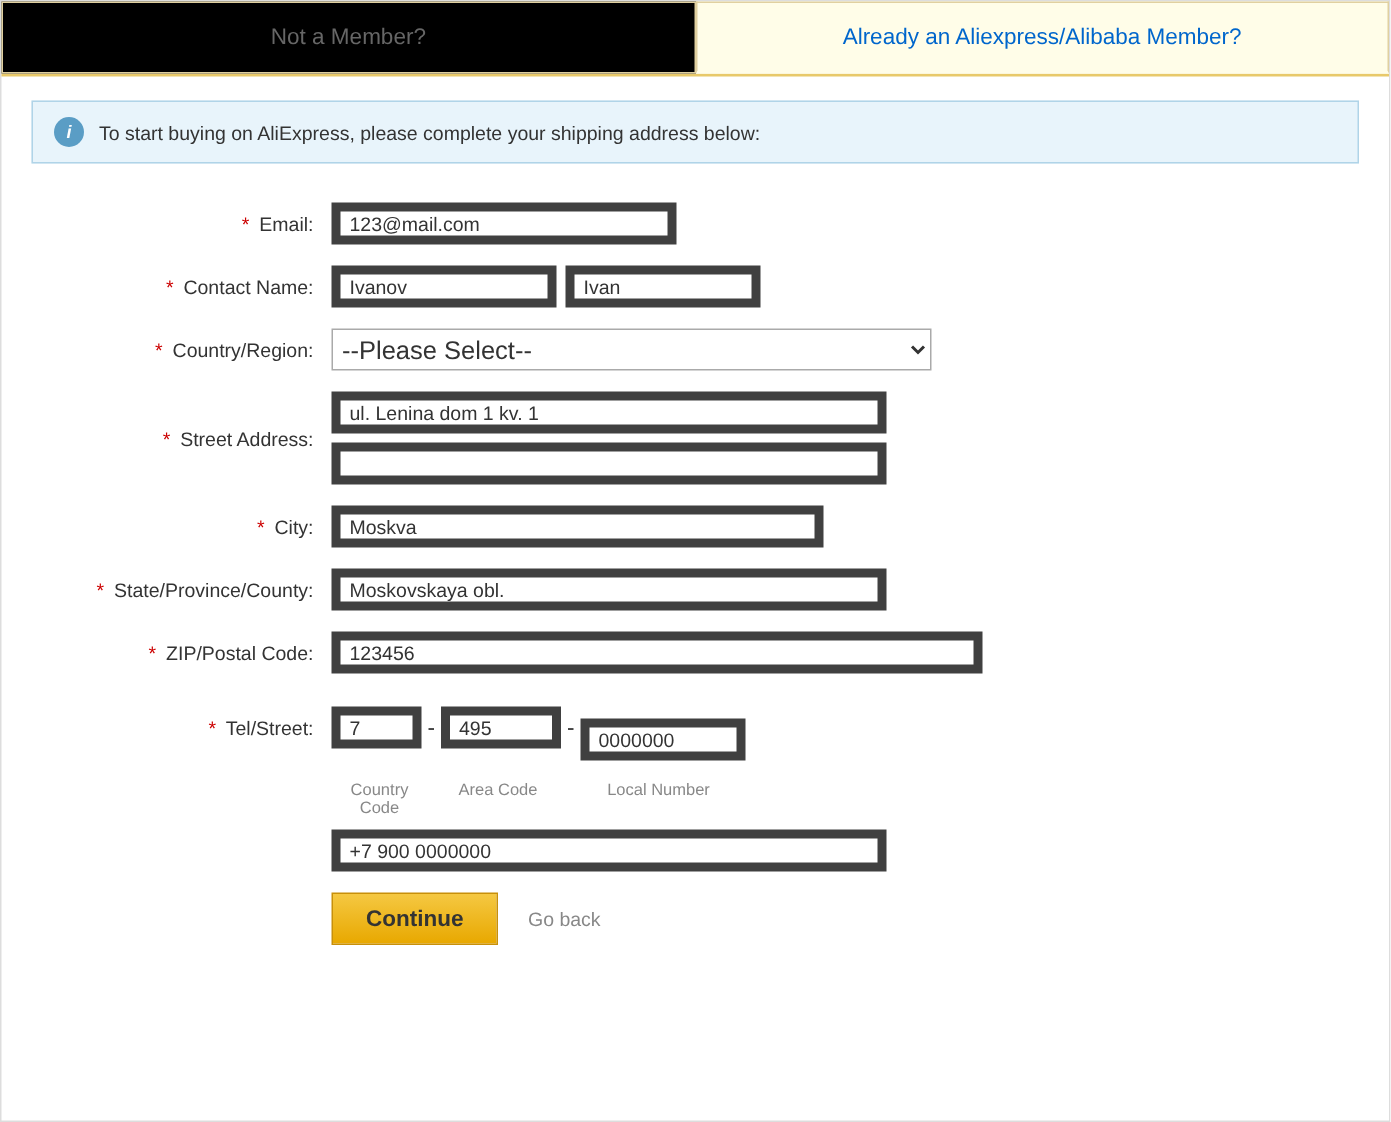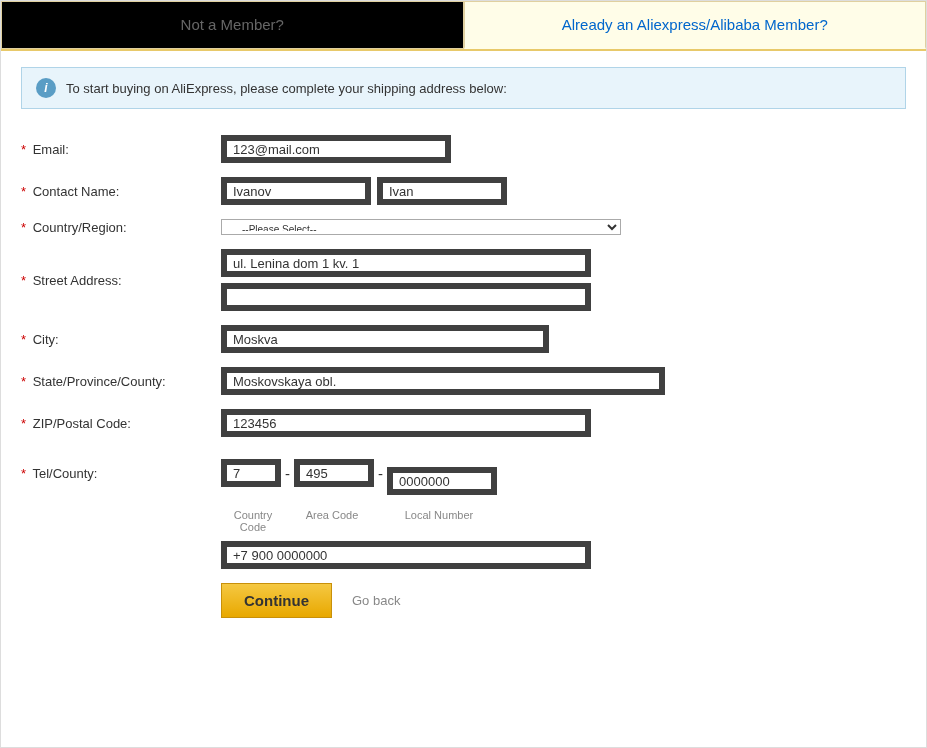--- a/index.html
+++ b/index.html
@@ -71,21 +71,21 @@
     
     .form-container {
       padding: 10px 20px 20px 20px;
     }
     .form-row {
       display: flex;
       align-items: center;
       margin-bottom: 14px;
     }
     .form-label {
-      text-align: left;
+      text-align: right;
       width: 200px;
       padding-right: 12px;
       font-size: 13px;
       color: #333;
       flex-shrink: 0;
     }
     .required-star {
       color: #cc0000;
       margin-right: 3px;
     }
@@ -96,32 +96,32 @@
       font-size: 13px;
       color: #333;
       background: #fff;
     }
     .input-email { width: 230px; }
     .input-firstname { width: 130px; }
     .input-lastname { width: 150px; }
     .input-name-group { display: flex; gap: 6px; }
     .input-country {
       width: 400px;
-      height: 16px;
+      height: 28px;
       border: 1px solid #aaa;
-      font-size: 10px;
-      background: #fff;
-      color: #333;
-      padding: 3px 16px;
+      font-size: 17px;
+      background: #fff;
+      color: #333;
+      padding: 3px 2px;
     }
     .input-street { width: 370px; }
     .input-street2 { width: 370px; }
     .input-city { width: 328px; }
-    .input-state { width: 444px; }
-    .input-zip { width: 370px; }
+    .input-state { width: 370px; }
+    .input-zip { width: 434px; }
     .tel-group {
       display: flex;
       align-items: center;
       gap: 4px;
     }
     .input-tel-country { width: 60px; }
     .input-tel-area { width: 80px; }
     .input-tel-local { width: 110px; margin-top: 16px; }
     .tel-dash { font-size: 15px; color: #333; }
     .tel-labels {
@@ -250,21 +250,21 @@
       <div class="form-label">
         <span class="required-star">*</span>
         <span>ZIP/Postal Code:</span>
       </div>
       <input class="form-input input-zip" type="text" value="123456" style="">
     </div>
 
     <div class="form-row">
       <div class="form-label">
         <span class="required-star">*</span>
-        <span>Tel/County:</span>
+        <span>Tel/Street:</span>
       </div>
       <div class="tel-group">
         <input class="form-input input-tel-country" type="text" value="7" style="">
         <span class="tel-dash">-</span>
         <input class="form-input input-tel-area" type="text" value="495" style="">
         <span class="tel-dash">-</span>
         <input class="form-input input-tel-local" type="text" value="0000000" style="">
       </div>
     </div>
 

